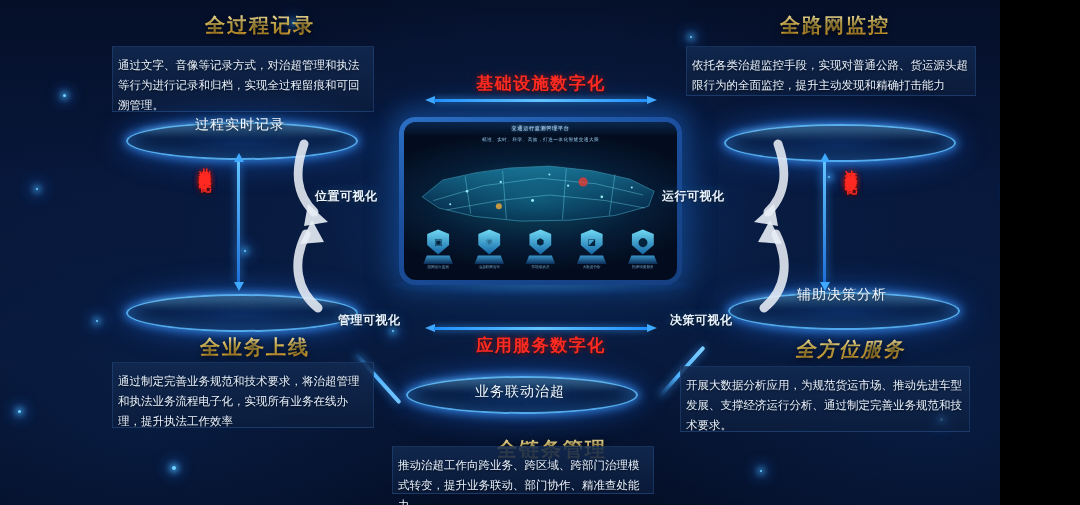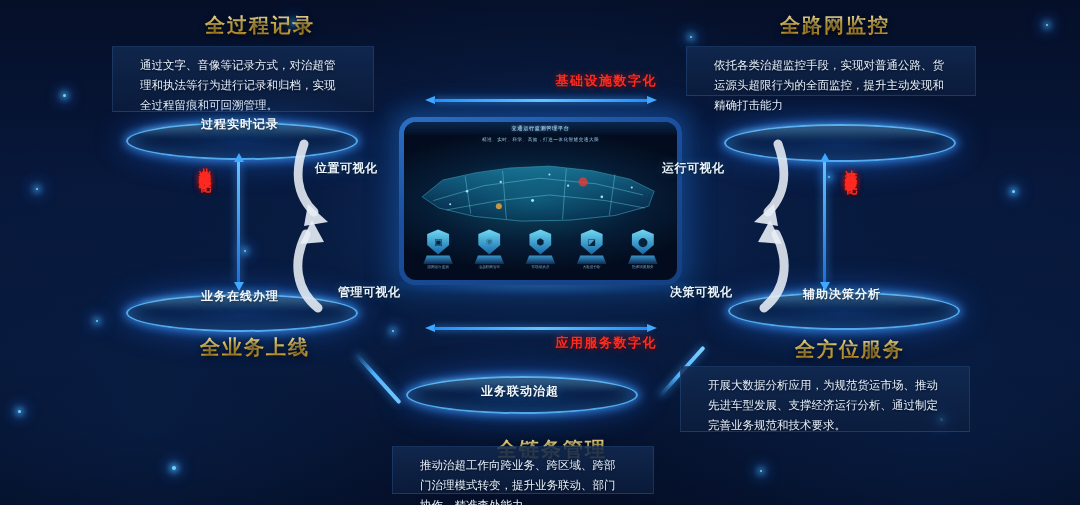--- a/index.html
+++ b/index.html
@@ -1,19 +1,19 @@
 <!DOCTYPE html>
 <html><head>
 <meta charset="utf-8">
 <style>
   html,body{margin:0;padding:0;background:#000;}
   body{font-family:"Liberation Sans","DejaVu Sans",sans-serif;}
 
   #stage{
-    position:relative;width:1080px;height:505px;overflow:hidden;
+    position:relative;width:1000px;height:505px;overflow:hidden;
     background:
       radial-gradient(ellipse 520px 330px at 540px 215px, rgba(22,70,140,.55) 0%, rgba(10,34,76,.30) 45%, rgba(5,16,40,0) 72%),
       radial-gradient(ellipse 700px 420px at 150px 430px, rgba(12,44,96,.45) 0%, rgba(6,20,48,0) 70%),
       radial-gradient(ellipse 700px 420px at 930px 430px, rgba(12,44,96,.45) 0%, rgba(6,20,48,0) 70%),
       linear-gradient(180deg,#050f28 0%,#07173a 35%,#061330 70%,#03091c 100%);
   }
 
   
   .dot{position:absolute;border-radius:50%;background:#6fd2ff;pointer-events:none;}
   .dot.glow{box-shadow:0 0 6px 2px rgba(80,190,255,.85),0 0 14px 5px rgba(40,130,255,.45);}
@@ -27,21 +27,21 @@
     text-shadow:0 2px 6px rgba(0,0,0,.75);
   }
   .sec-title::after{content:"";}
 
   
   .desc{
     position:absolute;
     background:linear-gradient(180deg,rgba(18,42,82,.82),rgba(12,30,62,.72));
     border:1px solid rgba(70,130,210,.22);
     color:#e8f2ff;font-size:11.5px;line-height:1.75;
-    padding:8px 27px;box-sizing:border-box;
+    padding:8px 5px;box-sizing:border-box;
     text-shadow:0 1px 2px rgba(0,0,0,.7);
   }
 
   
   .ring{position:absolute;}
   .ring .ellipse{
     position:absolute;left:0;top:0;width:100%;height:100%;
     border-radius:50%;
     border:2px solid rgba(90,185,255,.9);
     box-shadow:
@@ -51,21 +51,21 @@
     background:radial-gradient(ellipse at 50% 55%, rgba(25,95,190,.30) 0%, rgba(10,40,100,.08) 60%, rgba(0,0,0,0) 75%);
   }
   .ring .sheen{
     position:absolute;left:6%;top:4%;width:88%;height:46%;
     border-radius:50%;
     background:linear-gradient(180deg,rgba(150,225,255,.30),rgba(80,170,255,0));
     filter:blur(2px);
   }
   .ring-label{
     position:absolute;width:100%;text-align:center;
-    font-size:12px;font-weight:bold;color:#f2f8ff;letter-spacing:1px;
+    font-size:14px;font-weight:normal;color:#f2f8ff;letter-spacing:1px;
     white-space:nowrap;text-shadow:0 1px 5px rgba(0,0,0,.85),0 0 10px rgba(90,180,255,.5);
   }
 
   
   #device{
     position:absolute;left:399px;top:117px;width:283px;height:168px;
     border-radius:16px;
     background:linear-gradient(160deg,#2b6fc4 0%,#1b4f9e 40%,#153f80 100%);
     padding:5px;box-sizing:border-box;
     box-shadow:0 0 26px 8px rgba(30,120,235,.45), 0 10px 30px rgba(0,0,0,.55);
@@ -135,22 +135,22 @@
     background:linear-gradient(90deg,#1f8fff,#63c4ff 50%,#1f8fff);
     box-shadow:0 0 7px rgba(60,160,255,.8);
   }
   .harrow .head{
     position:absolute;top:0;width:0;height:0;
     border-top:4px solid transparent;border-bottom:4px solid transparent;
   }
   .harrow .head.l{left:0;border-right:10px solid #3fa8ff;}
   .harrow .head.r{right:0;border-left:10px solid #3fa8ff;}
   .arrow-label{
-    position:absolute;width:100%;text-align:right;white-space:nowrap;
-    font-size:13px;font-weight:bold;letter-spacing:1.5px;
+    position:absolute;width:100%;text-align:center;white-space:nowrap;
+    font-size:17px;font-weight:bold;letter-spacing:1.5px;
     color:#ff2a22;text-shadow:0 0 6px rgba(255,40,30,.55),0 1px 3px rgba(0,0,0,.8);
   }
 
   
   .vlabel{
     position:absolute;font-size:12.5px;font-weight:bold;letter-spacing:2px;
     color:#ff2a22;writing-mode:vertical-rl;
     text-shadow:0 0 6px rgba(255,40,30,.5),0 1px 3px rgba(0,0,0,.85);
   }
   .vline{
@@ -166,20 +166,21 @@
   .vline .cap.dn{bottom:-9px;border-top:9px solid #3fa8ff;}
 
   
   .swoosh{position:absolute;pointer-events:none;}
 
   
   .vis-label{
     position:absolute;font-size:12px;font-weight:bold;color:#eaf4ff;
     white-space:nowrap;letter-spacing:.5px;
     text-shadow:0 1px 4px rgba(0,0,0,.9),0 0 9px rgba(80,170,255,.45);
+    margin-top:28px;
   }
 
   
   .diag{
     position:absolute;height:4px;border-radius:2px;
     background:linear-gradient(90deg,rgba(40,140,255,.15),#4db2ff 40%,#7fd0ff);
     box-shadow:0 0 8px rgba(60,160,255,.7);
   }
 </style>
 </head>
@@ -219,31 +220,31 @@
 
   <div class="ring" style="left:724px;top:124px;width:228px;height:34px;">
     <div class="ellipse"></div>
     <div class="sheen"></div>
   </div>
 
   <div class="ring" style="left:126px;top:294px;width:228px;height:34px;">
     <div class="ellipse"></div>
     <div class="sheen"></div>
   </div>
-  <div class="ring-label" style="left:126px;top:288px;width:228px;">业务在线办理</div>
 
   <div class="sec-title" style="left:200px;top:334px;">全业务上线</div>
+  <div class="desc" style="left:112px;top:362px;width:262px;height:66px;">通过制定完善业务规范和技术要求，将治超管理和执法业务流程电子化，实现所有业务在线办理，提升执法工作效率</div>
 
   <div class="ring" style="left:728px;top:292px;width:228px;height:34px;">
     <div class="ellipse"></div>
     <div class="sheen"></div>
   </div>
   <div class="ring-label" style="left:728px;top:286px;width:228px;">辅助决策分析</div>
 
-  <div class="sec-title" style="left:795px;top:336px;">全方位服务</div>
+  <div class="sec-title" style="left:795px;top:336px;font-style:italic;">全方位服务</div>
   <div class="desc" style="left:680px;top:366px;width:290px;height:66px;">开展大数据分析应用，为规范货运市场、推动先进车型发展、支撑经济运行分析、通过制定完善业务规范和技术要求。</div>
 
   <div class="ring" style="left:406px;top:376px;width:228px;height:34px;">
     <div class="ellipse"></div>
     <div class="sheen"></div>
   </div>
   <div class="ring-label" style="left:406px;top:383px;width:228px;">业务联动治超</div>
 
   <div class="sec-title" style="left:497px;top:436px;">全链条管理</div>
   <div class="desc" style="left:392px;top:446px;width:262px;height:48px;">推动治超工作向跨业务、跨区域、跨部门治理模式转变，提升业务联动、部门协作、精准查处能力</div>

